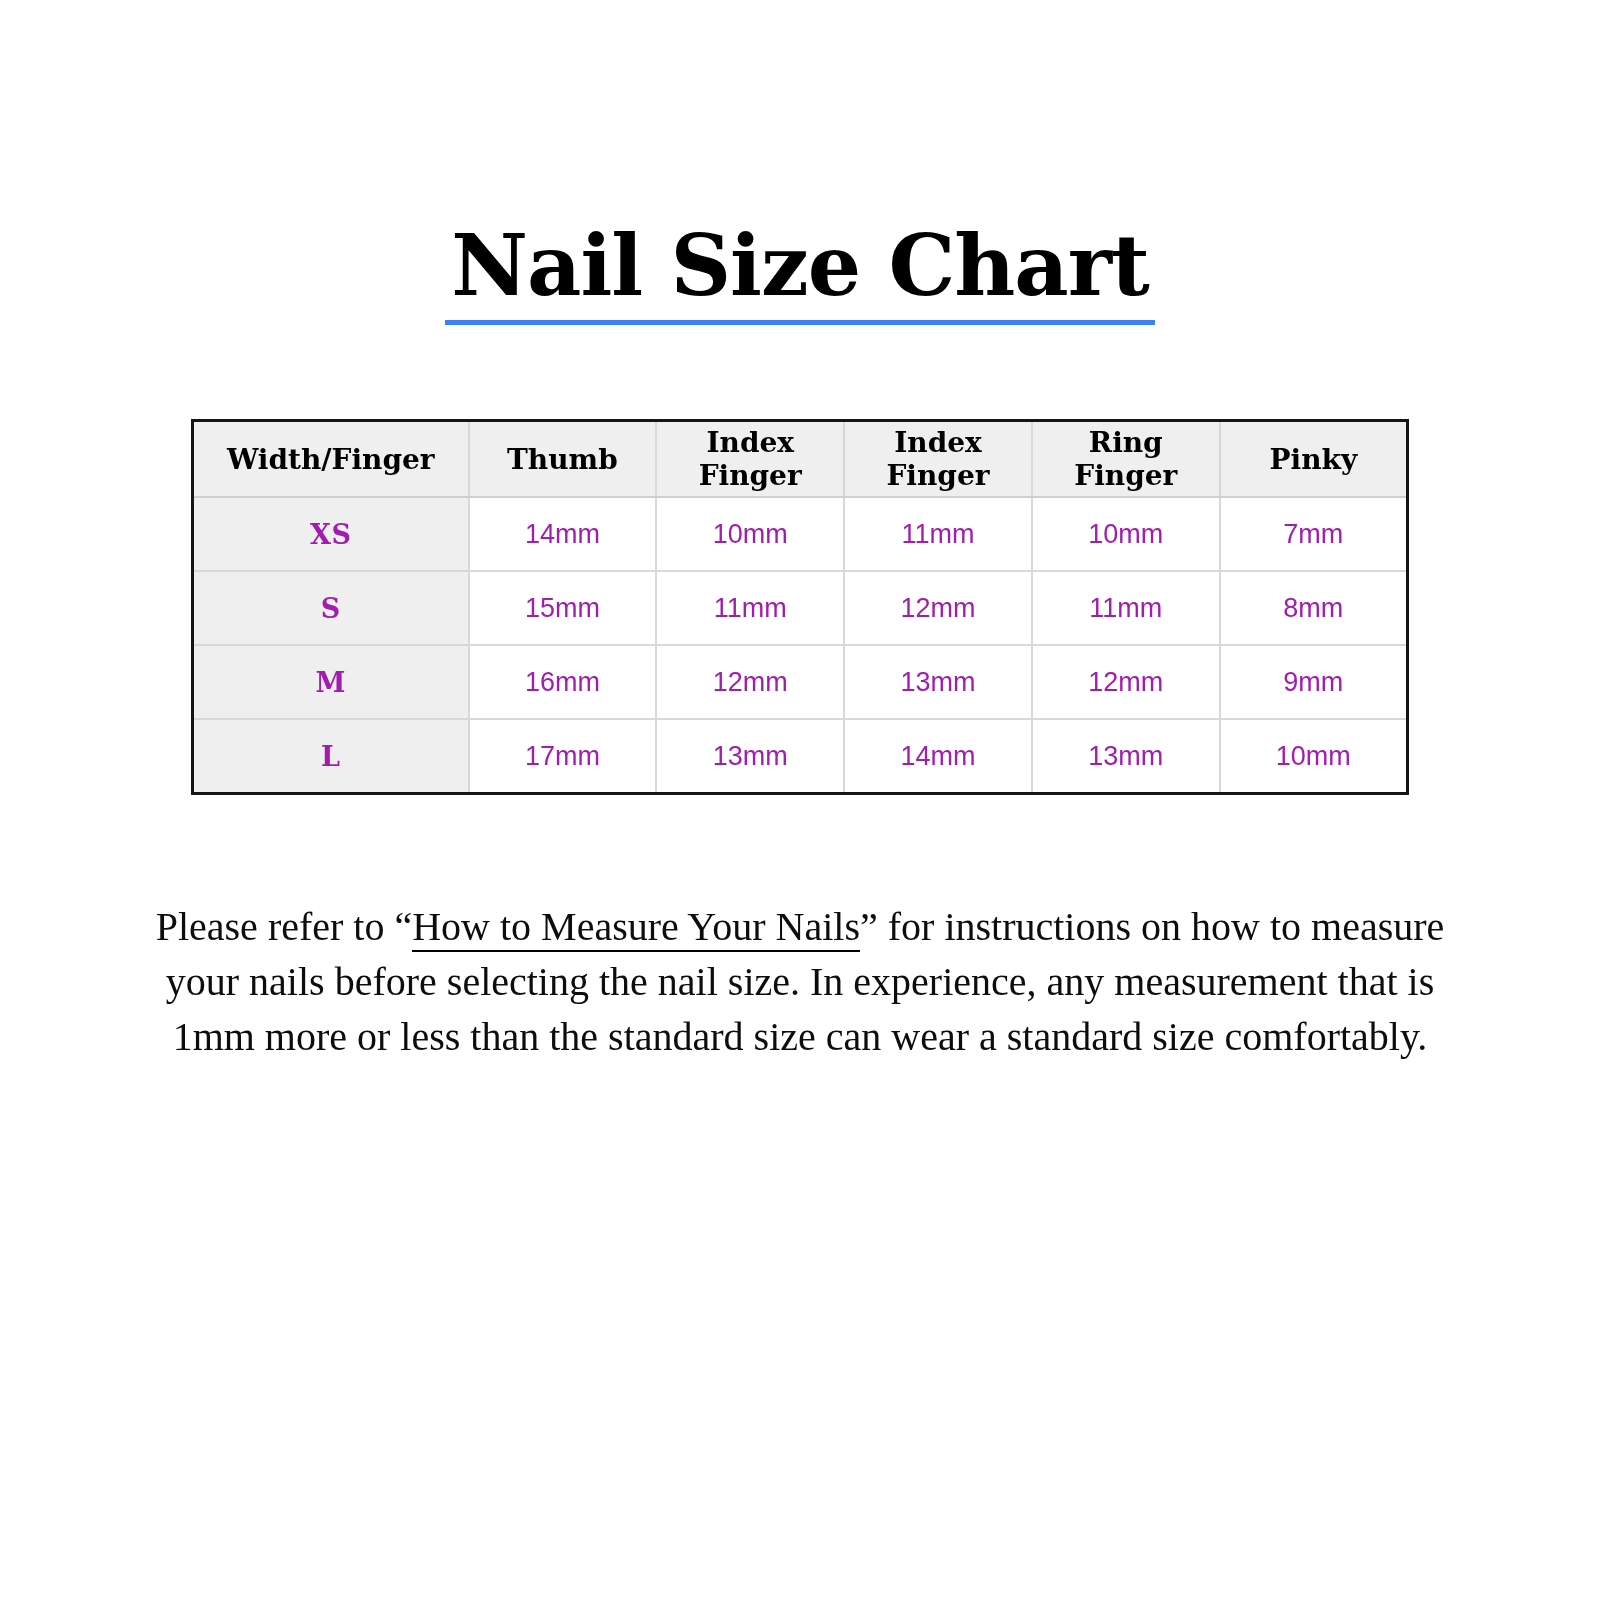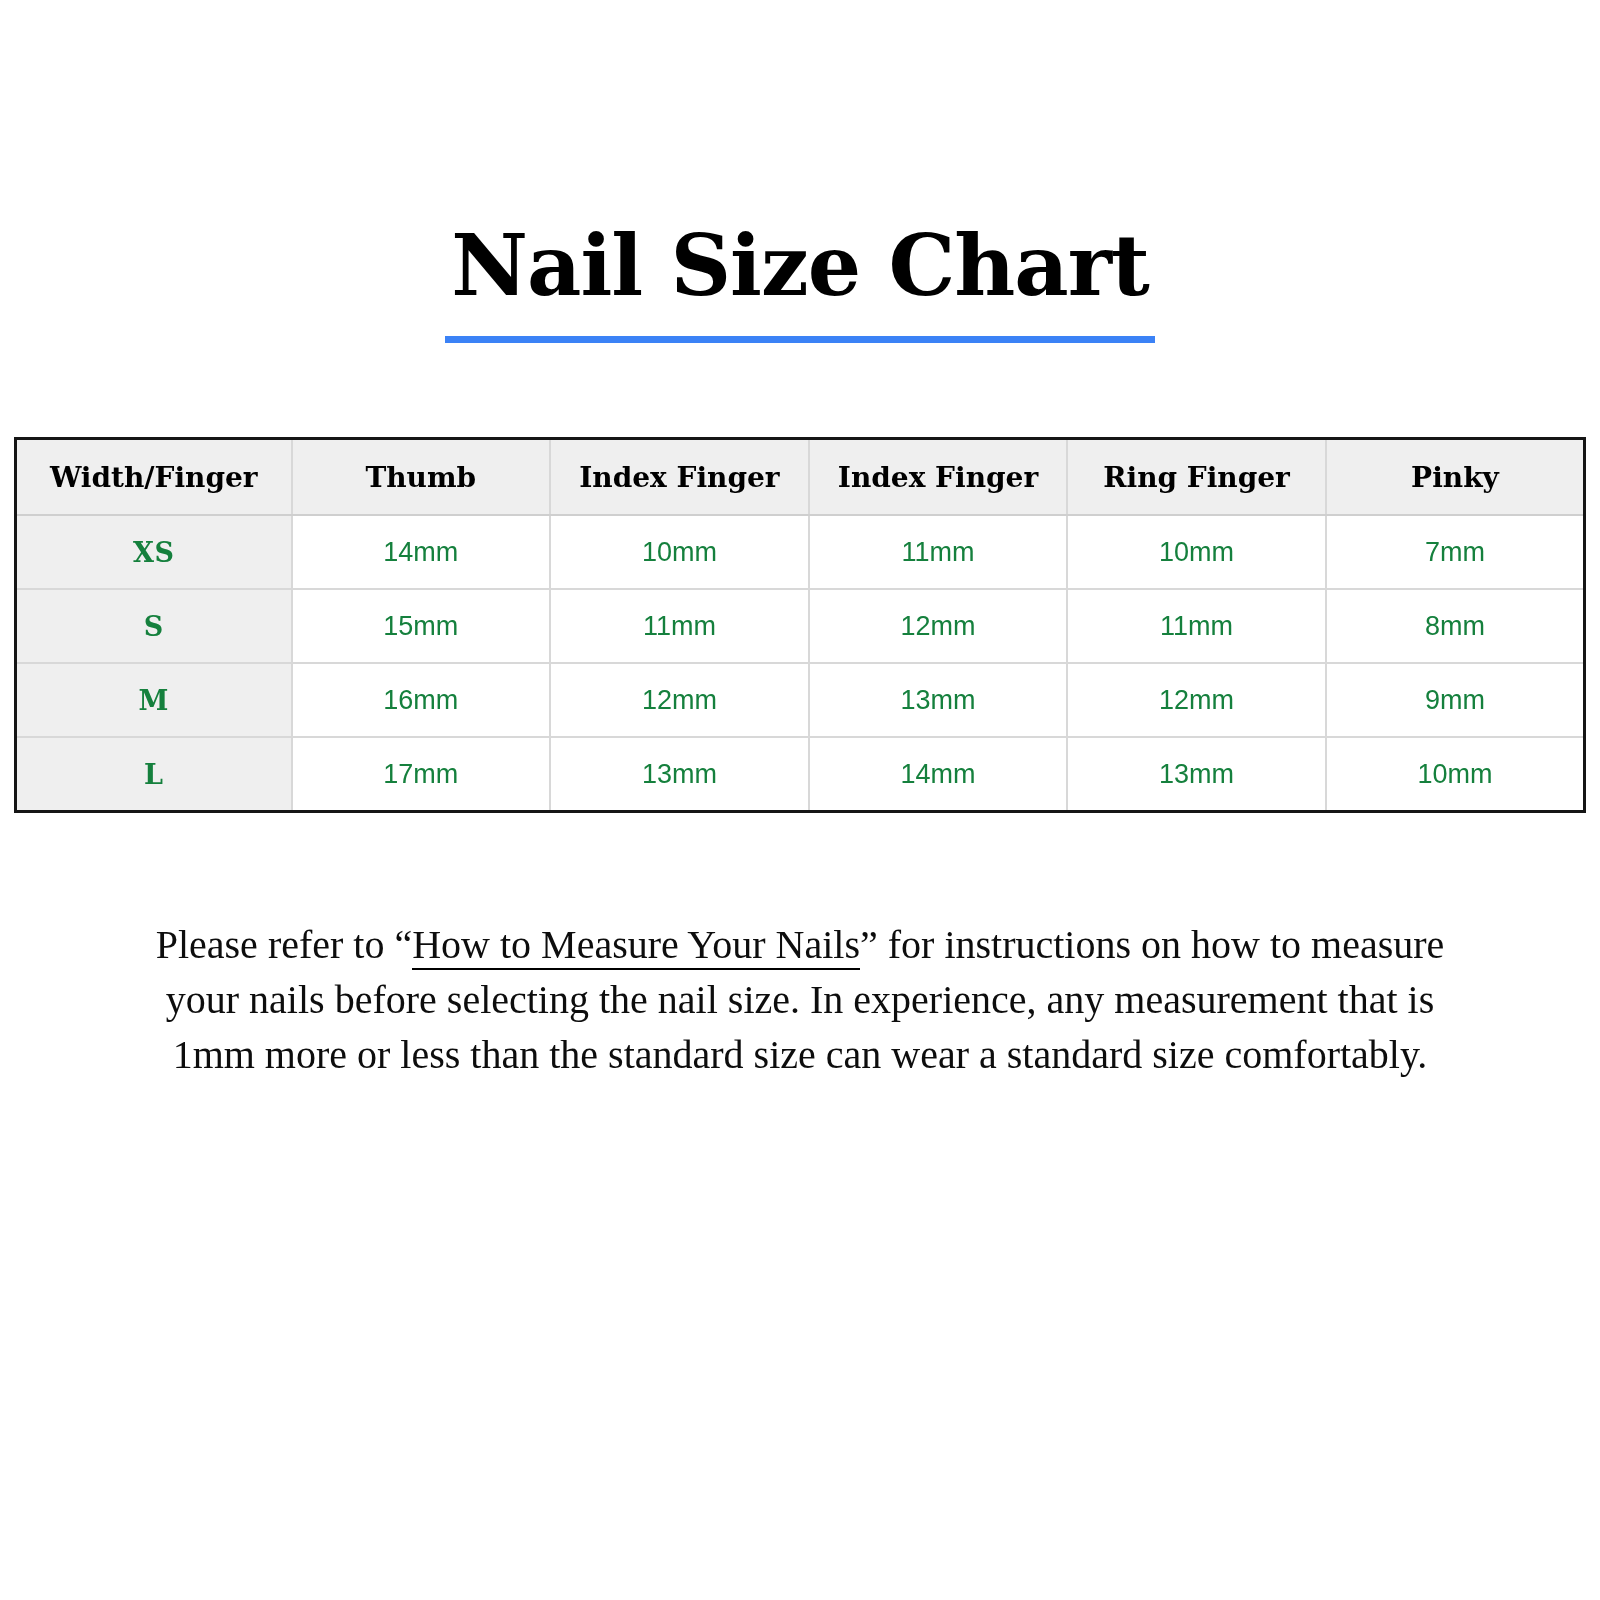--- a/index.html
+++ b/index.html
@@ -26,28 +26,28 @@
     text-align: center;
     padding-top: 222px;
   }
   .title {
     display: inline-block;
     font-family: "DejaVu Serif", serif;
     font-weight: 700;
     font-size: 84px;
     letter-spacing: -1px;
     line-height: 1.05;
-    border-bottom: 7px solid #3b82f6;
-    padding: 0 6px 26px 6px;
+    border-bottom: 5px solid #3b82f6;
+    padding: 0 6px 10px 6px;
   }
 
   
   .table-wrap {
     margin: 94px auto 0 auto;
-    width: 1572px;
+    width: 1218px;
   }
   table.size-table {
     width: 100%;
     border-collapse: collapse;
     border: 3px solid #151515;
     table-layout: fixed;
   }
   table.size-table th,
   table.size-table td {
     border: 2px solid #d8d8d8;
@@ -63,21 +63,21 @@
     letter-spacing: 0px;
     border-bottom: 2px solid #cfcfcf;
   }
   table.size-table thead th:first-child {
     font-size: 28px;
   }
   table.size-table tbody td {
     height: 70px;
     font-family: "Liberation Sans", sans-serif;
     font-size: 27px;
-    color: #15803d;
+    color: #a21caf;
     background: #ffffff;
   }
   table.size-table tbody td.size-label {
     background: #efefef;
     font-family: "DejaVu Serif", serif;
     font-weight: 700;
     font-size: 27px;
     letter-spacing: 0.5px;
   }
   table.size-table colgroup col.c1 { width: 276px; }

